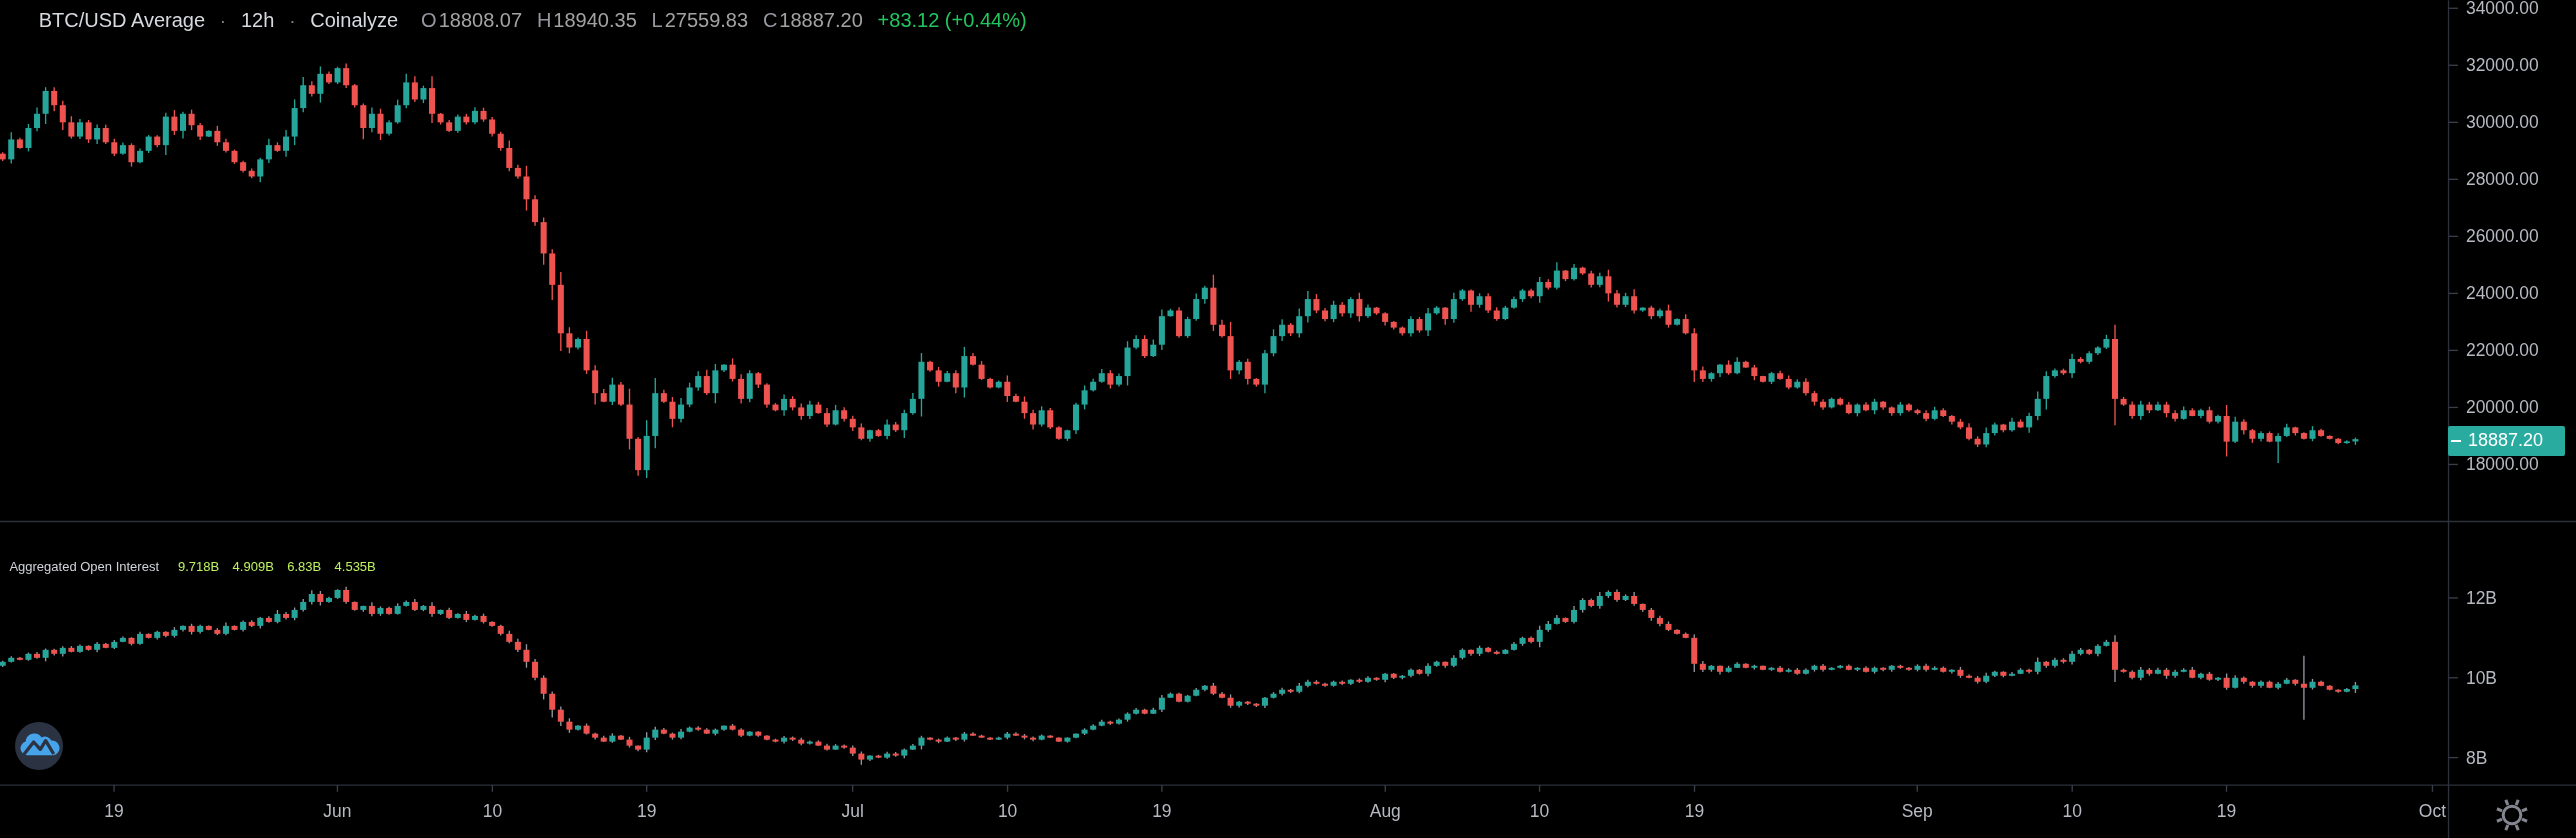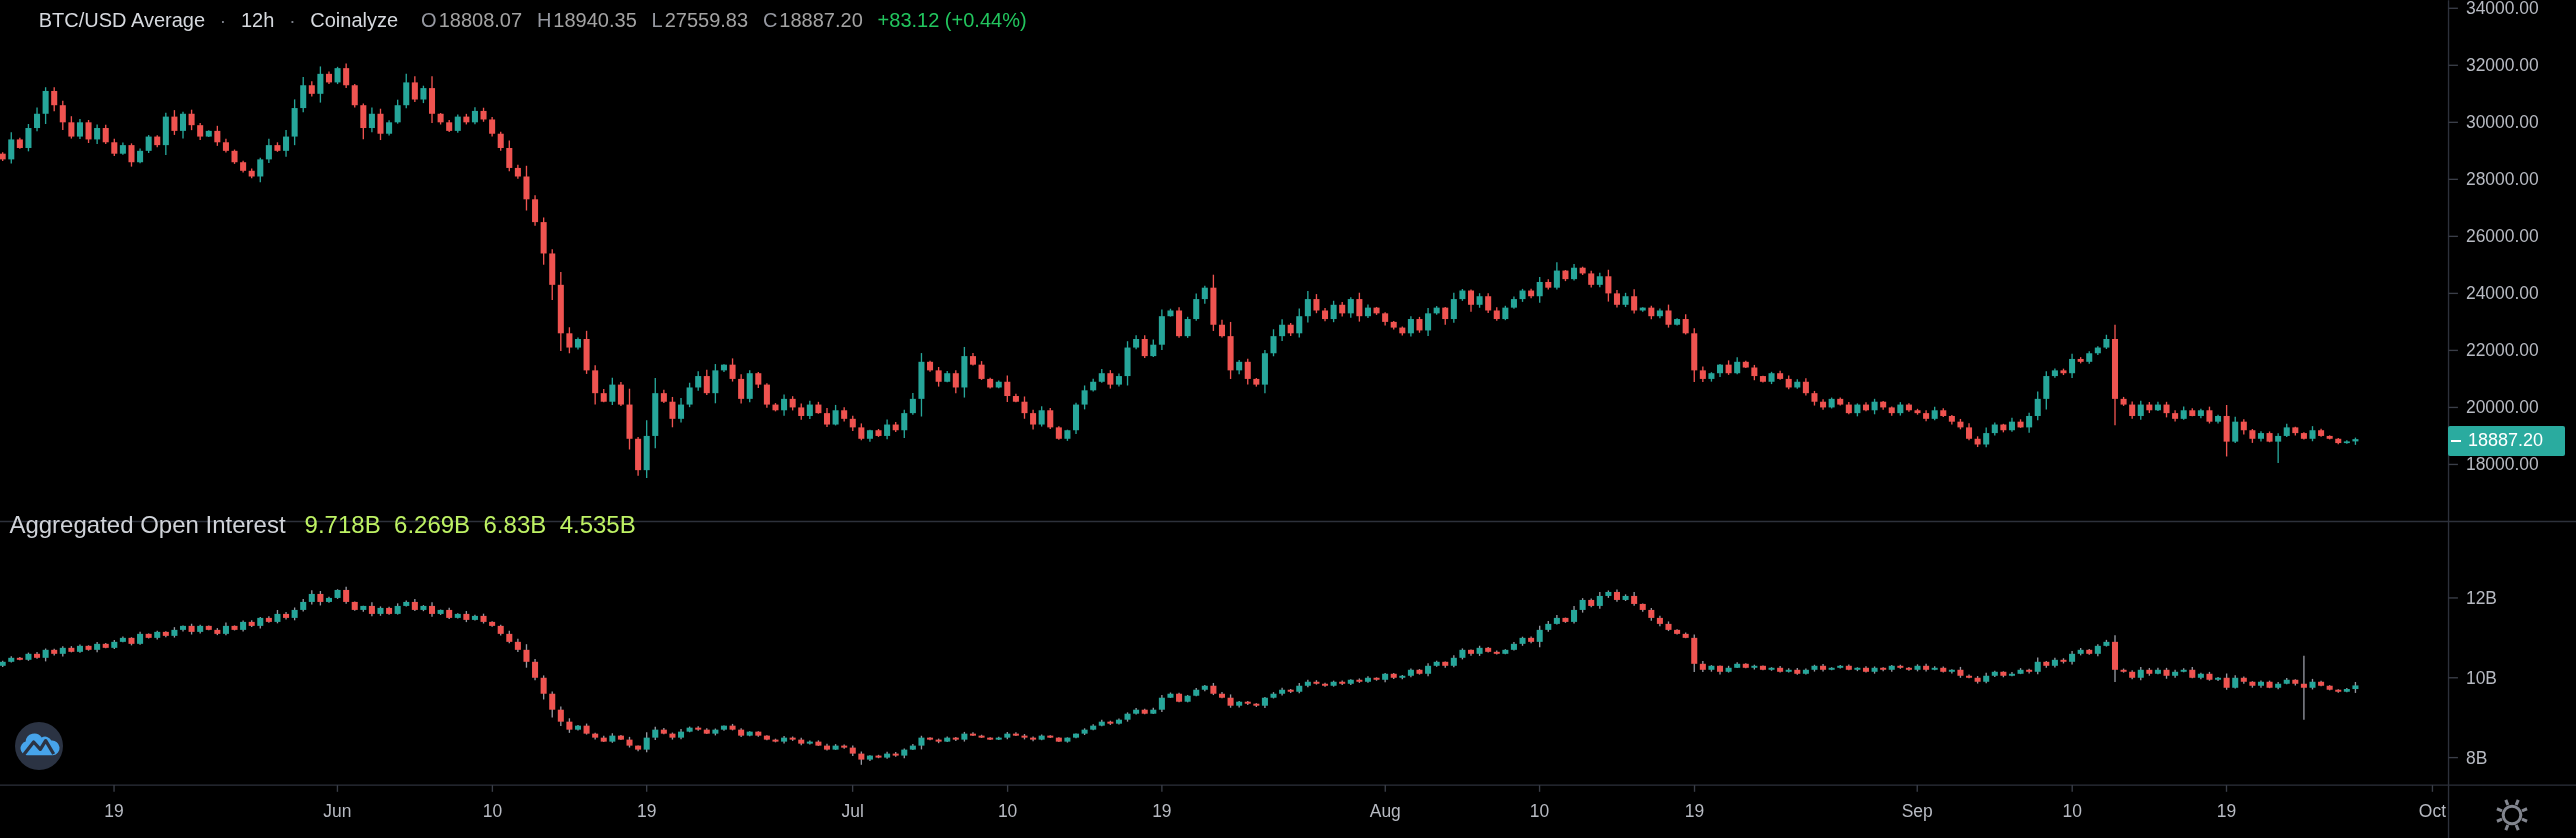--- a/index.html
+++ b/index.html
@@ -11,22 +11,22 @@
   .legend-main{position:absolute;left:10.7px;top:8.7px;display:flex;align-items:baseline;
     font-size:20px;color:#d6d9de;white-space:nowrap;z-index:5;margin-left:28px;}
   .legend-main .sym{margin-right:14.8px;}
   .legend-main .sep{color:#7d818b;margin-right:14.8px;font-size:19px;}
   .legend-main .itv{margin-right:14.8px;}
   .legend-main .src{margin-right:23px;}
   .legend-main .pre{color:#9598a1;margin-right:2px;}
   .legend-main .val{color:#a3a3a3;margin-right:14.8px;}
   .legend-main .chg{color:#22c55e;}
 
-  .legend-oi{position:absolute;left:9.4px;top:511px;display:flex;align-items:center;
-    font-size:24px;color:#d0d3d9;white-space:nowrap;z-index:5;}
+  .legend-oi{position:absolute;left:9.4px;top:559px;display:flex;align-items:center;
+    font-size:13px;color:#d0d3d9;white-space:nowrap;z-index:5;}
   .legend-oi .lbl{margin-right:19px;}
   .legend-oi .v{color:#bef264;margin-right:13.4px;}
 
   .price-badge{position:absolute;left:2448px;top:426px;width:117px;height:29.5px;
     background:#2aab9f;color:#fff;font-size:18px;border-radius:2px;
     display:flex;align-items:center;box-sizing:border-box;padding-left:20px;z-index:6;}
   .price-badge::before{content:"";position:absolute;left:2.7px;top:50%;width:10px;height:2px;
     background:#fff;transform:translateY(-50%);}
 
   .logo-btn{position:absolute;left:14.8px;top:722px;width:48px;height:48px;border-radius:50%;
@@ -1231,21 +1231,21 @@
     <span class="pre">L</span>
     <span class="val">27559.83</span>
     <span class="pre">C</span>
     <span class="val">18887.20</span>
     <span class="chg">+83.12 (+0.44%)</span>
   </div>
 
   <div class="legend-oi">
     <span class="lbl">Aggregated Open Interest</span>
     <span class="v">9.718B</span>
-    <span class="v">6.269B</span>
+    <span class="v">4.909B</span>
     <span class="v">6.83B</span>
     <span class="v">4.535B</span>
   </div>
 
   <div class="price-badge">
     <span>18887.20</span>
   </div>
 
   <button class="logo-btn" title="">
     <svg width="48" height="48" viewBox="0 0 72 72">

